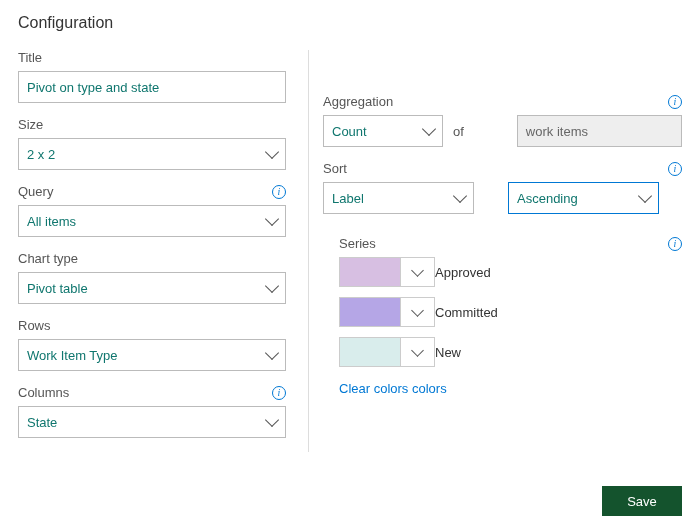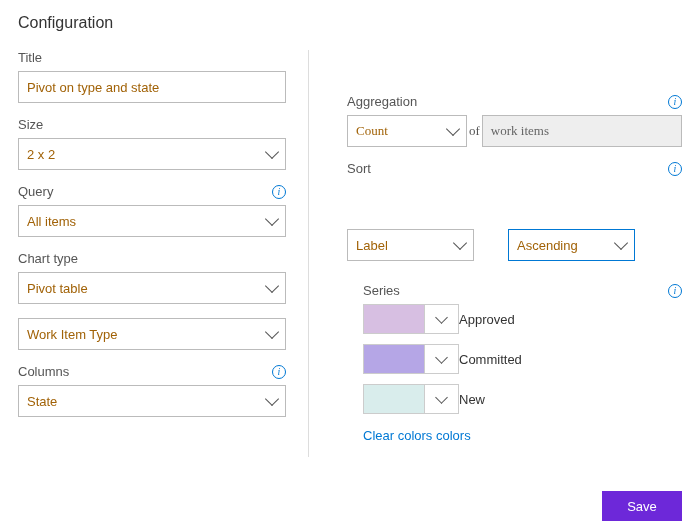--- a/index.html
+++ b/index.html
@@ -22,21 +22,21 @@
     display: flex;
     gap: 0;
   }
   .left {
     width: 290px;
     padding-right: 22px;
   }
   .right {
     flex: 1;
     border-left: 1px solid #ddd;
-    padding-left: 38px;
+    padding-left: 14px;
     padding-top: 44px; 
   }
   .field { margin-bottom: 14px; }
   .label-row {
     display: flex;
     align-items: center;
     justify-content: space-between;
     margin-bottom: 6px;
     color: #555;
   }
@@ -54,47 +54,46 @@
   .ctl {
     width: 100%;
     height: 32px;
     border: 1px solid #bbb;
     padding: 0 8px;
     display: flex;
     align-items: center;
     justify-content: space-between;
     background: #fff;
     font-size: 13px;
-    color: #a16207;
+    color: #0f766e;
     position: relative;
   }
-  .ctl.readonly { background: #eee; color:#666; }
+  .ctl.readonly { background: #eee; color:#666;margin-left:43px; }
   .ctl.sel::after {
     content: "";
     width: 9px; height: 9px;
     border-right: 1px solid #555;
     border-bottom: 1px solid #555;
     transform: rotate(45deg);
     margin-bottom: 4px;
   }
   .ctl.focus { border: 1px solid #0078d4; }
   .agg-row {
     display: flex;
     align-items: center;
-    gap: 2px;
-    font-family: Liberation Serif, serif;
+    gap: 10px;
   }
   .agg-row .ctl:first-child { width: 120px; }
   .agg-row .of { color:#555; }
   .agg-row .ctl.readonly { flex: 1; }
   .sort-row {
     display: flex;
     gap: 34px;
   }
-  .sort-row .ctl { width: 127px; margin-top: 47px; }
+  .sort-row .ctl { width: 151px; }
   .series-row {
     display: flex;
     align-items: center;
     margin-bottom: 10px;
   }
   .swatch-wrap {
     display: flex;
     border: 1px solid #ccc;
     height: 30px;
     width: 96px;
@@ -124,21 +123,21 @@
     display:flex;
     justify-content:flex-end;
     gap:10px;
     margin-top:34px;
   }
   .btn {
     height:30px; width:80px;
     display:flex;align-items:center;justify-content:center;
     font-size:13px;
   }
-  .btn.primary { background:#6d28d9; color:#fff; }
+  .btn.primary { background:#14532d; color:#fff; }
   .btn.secondary { background:#eee; color:#333; }
 </style>
 </head>
 <body>
 
 <h1>Configuration</h1>
 
 <div class="cols">
 
   <div class="left">
@@ -174,20 +173,23 @@
     <div class="field">
       <div class="label-row">
         <span>Chart type</span>
       </div>
       <div class="ctl sel">
         <span>Pivot table</span>
       </div>
     </div>
 
     <div class="field">
+      <div class="label-row">
+        <span>Rows</span>
+      </div>
       <div class="ctl sel">
         <span>Work Item Type</span>
       </div>
     </div>
 
     <div class="field">
       <div class="label-row">
         <span>Columns</span>
         <span class="info">i</span>
       </div>

